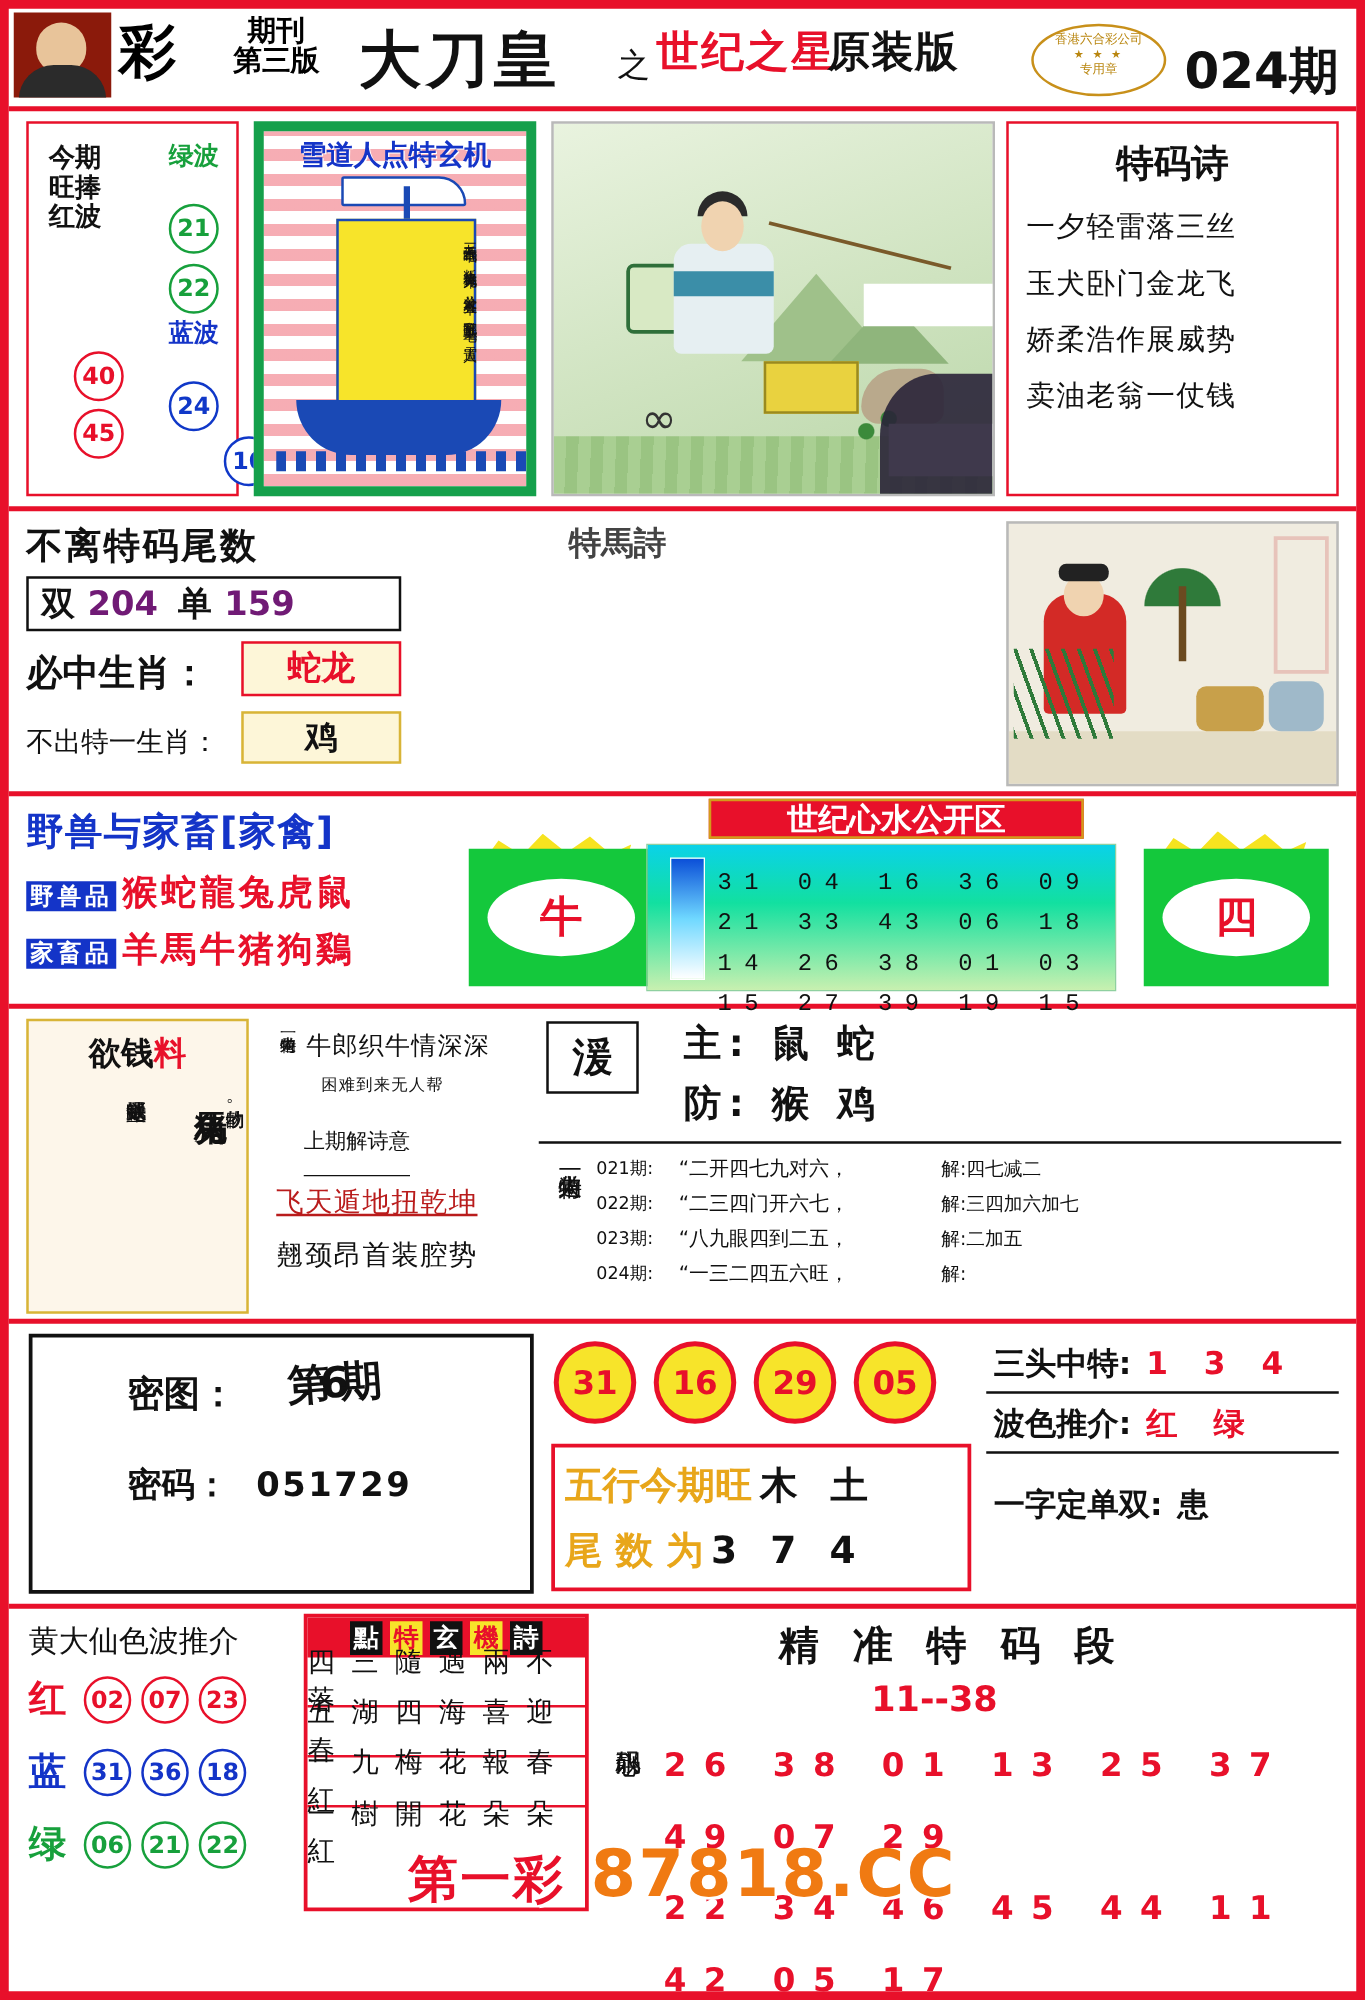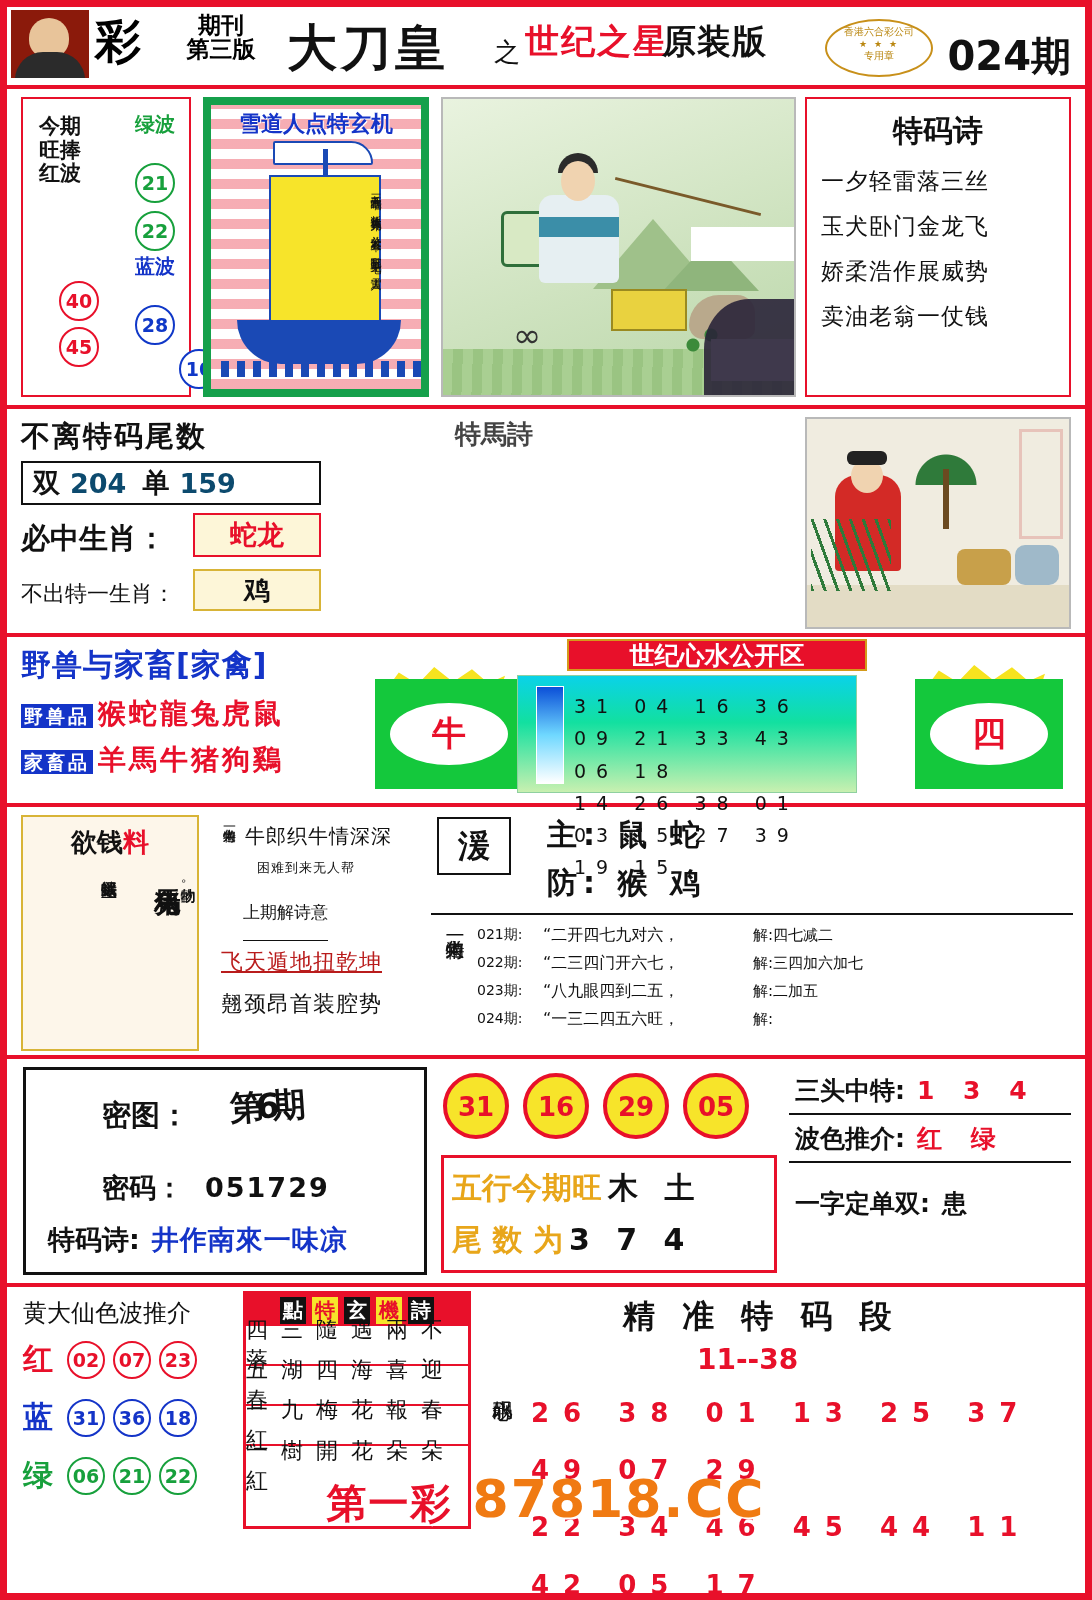--- a/index.html
+++ b/index.html
@@ -139,21 +139,21 @@
   .row2 { position:relative; height:228px; border-bottom:4px solid #e8102a; }
   .tail-head {
     position:absolute; left:14px; top:8px; width:300px; font-size:29px; font-weight:bold;
     color:#111; letter-spacing:2px;
   }
   .tail-box {
     position:absolute; left:14px; top:52px; width:300px; height:44px;
     border:2px solid #111; display:flex; align-items:center; font-size:27px; padding-left:10px;
   }
   .tail-box .lab { font-weight:bold; color:#111;}
-  .tail-box .val { color:#0c4a6e; font-weight:bold; margin:0 16px 0 10px;}
+  .tail-box .val { color:#701a75; font-weight:bold; margin:0 16px 0 10px;}
   .must {
     position:absolute; left:14px; top:110px; font-size:29px; font-weight:bold; color:#111;
   }
   .must-val {
     position:absolute; left:186px; top:104px; width:128px; height:44px;
     border:2px solid #e8102a; background:#fdf6d8; text-align:center; line-height:40px;
     font-size:27px; font-weight:bold; color:#e8102a;
   }
   .nochu { position:absolute; left:14px; top:170px; font-size:22px; color:#111;}
   .nochu-val {
@@ -209,23 +209,24 @@
   .green-box {
     position:absolute; top:42px; width:148px; height:110px; background:#14c83c;
     display:flex; align-items:center; justify-content:center;
   }
   .green-box .oval {
     width:118px; height:62px; background:#fff; border-radius:50%;
     display:flex; align-items:center; justify-content:center;
     font-size:34px; font-weight:bold; color:#e8102a;
   }
   .num-panel {
-    position:absolute; left:510px; top:38px; width:340px; height:118px;
+    position:absolute; left:510px; top:38px; width:376px; height:118px;
     background:linear-gradient(180deg,#0ad2e8 0%, #12e0a0 40%, #c8f0b0 100%);
     border:1px solid #8fd0a0;
+    font-family:Liberation Mono, monospace;
   }
   .num-strip { position:absolute; left:18px; top:10px; width:28px; height:98px;
      background:linear-gradient(180deg,#0b4fd8,#6fd8ff,#fff); border:1px solid #fff;}
   .num-rows { position:absolute; left:56px; top:14px; color:#111; font-size:19px; line-height:1.7; letter-spacing:10px; }
 
   
   .row4 { position:relative; height:252px; border-bottom:4px solid #e8102a; }
   .money-box {
     position:absolute; left:14px; top:8px; width:178px; height:236px;
     border:2px solid #d8b437; background:#fdf6ea;
@@ -353,21 +354,21 @@
   <div class="row1">
 
     <div class="box-bo">
       <div class="bo-left">今期旺捧红波</div>
       <div class="bo-circ" style="left:36px; top:182px;">40</div>
       <div class="bo-circ" style="left:36px; top:228px;">45</div>
       <div class="bo-right-label" style="left:108px; top:14px; color:#17a03c;">绿波</div>
       <div class="bo-circ bo-g" style="left:112px; top:64px;">21</div>
       <div class="bo-circ bo-g" style="left:112px; top:112px;">22</div>
       <div class="bo-right-label" style="left:108px; top:156px; color:#1434c8;">蓝波</div>
-      <div class="bo-circ bo-b" style="left:112px; top:206px;">28</div>
+      <div class="bo-circ bo-b" style="left:112px; top:206px;">24</div>
       <div class="bo-circ bo-b" style="left:112px; top:250px;margin-left:44px;">10</div>
     </div>
 
     <div class="box-ship">
       <div class="ship-title">雪道人点特玄机</div>
       <div class="ship-flag"></div>
       <div class="ship-mast"></div>
       <div class="ship-sail"></div>
       <div class="ship-verse">三九千古五绝唱 叛徒大将称兄弟 关公过关有五个 翻吼三五重见七 雪道人</div>
       <div class="ship-hull"></div>
@@ -518,23 +519,20 @@
     </div>
   </div>
 
   <div class="row5">
     <div class="mt-box">
       <div class="mt-l1">密图：</div>
       <div class="mt-scribble">第6期</div>
       <div class="mt-l2">
         <span>密码：</span><span class="v">051729</span>
       </div>
-      <div class="mt-l3">
-        <span>特码诗:</span><span class="v">井作南來一味凉</span>
-      </div>
     </div>
 
     <div class="balls">
       <div class="ball">31</div>
       <div class="ball">16</div>
       <div class="ball">29</div>
       <div class="ball">05</div>
     </div>
 
     <div class="wx-box">

